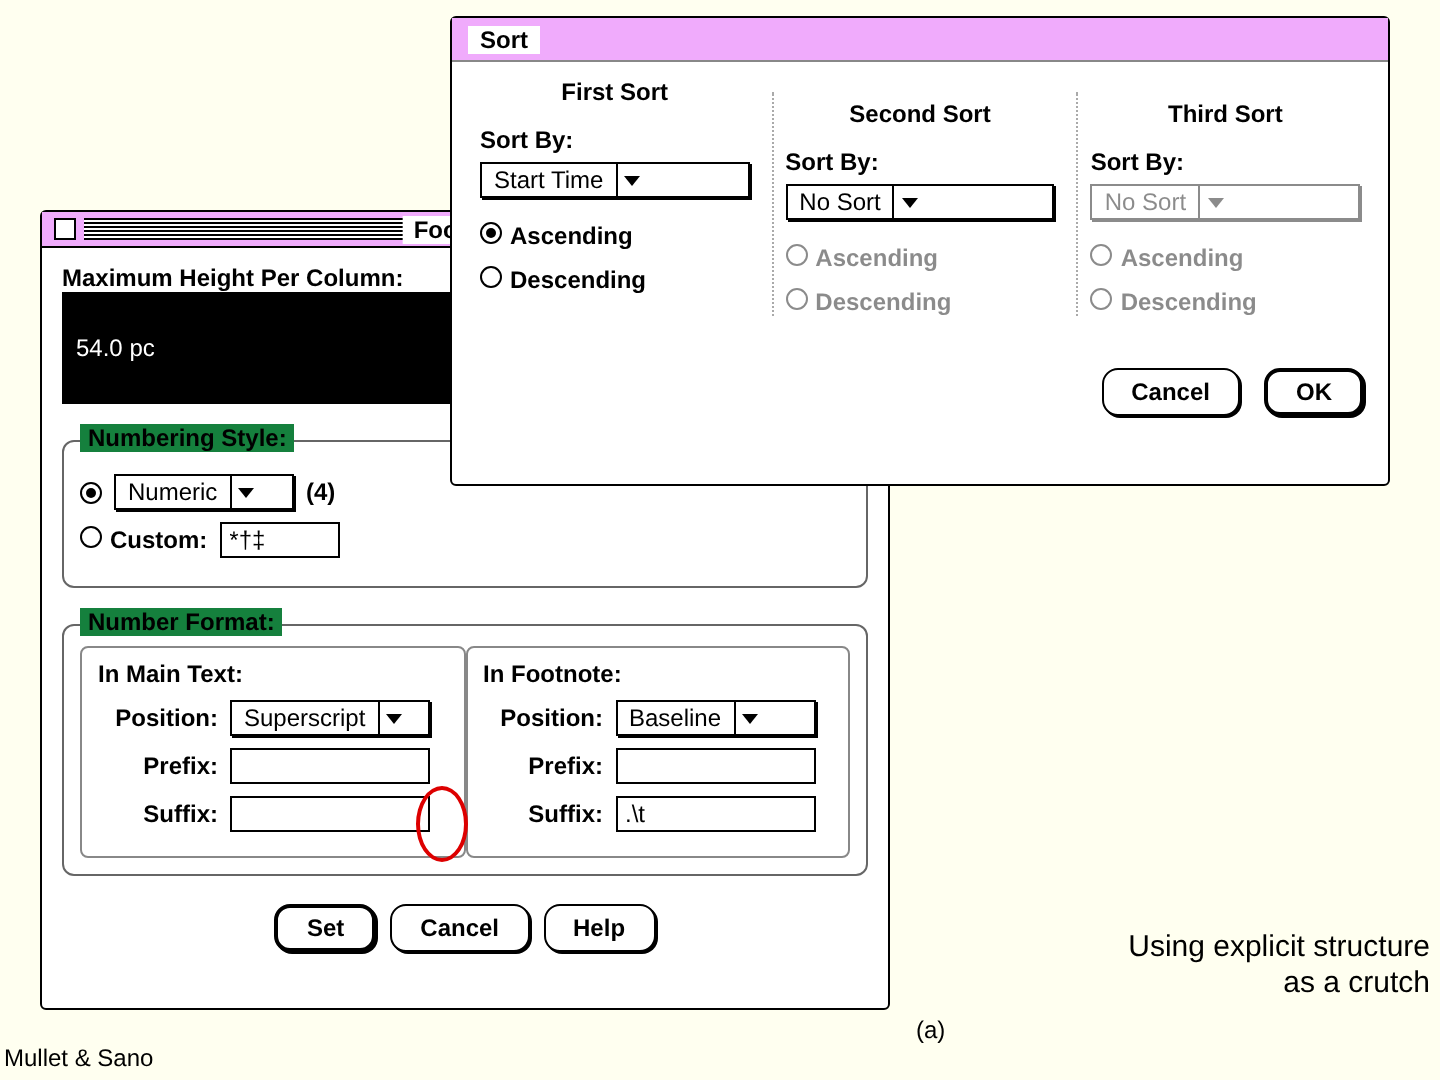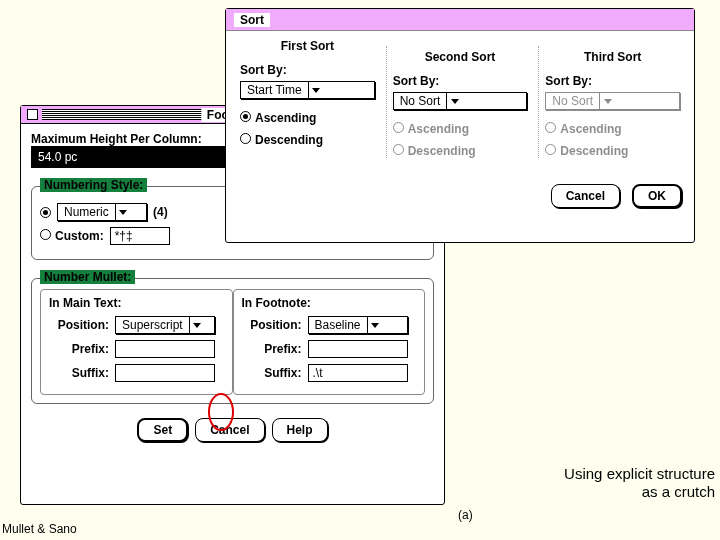--- a/index.html
+++ b/index.html
@@ -42,21 +42,21 @@
 
 .body { padding: 8px 10px; }
 
 .label-bold { font-weight: bold; font-size: 12px; }
 
 
 #footnote-win { left: 20px; top: 105px; width: 425px; height: 400px; }
 
 .inverted-field {
   background: #000; color: #fff;
-  padding: 3px 6px;
+  padding: 20px 6px;
   border: 1px solid #000;
   width: 195px;
   font-size: 12px;
 }
 
 .groupbox {
   border: 1px solid #666;
   border-radius: 6px;
   margin-top: 18px;
   padding: 10px 8px 8px 8px;
@@ -245,21 +245,21 @@
           <span class="dot"></span>
           <span class="label-bold">Custom:</span>
         </span>
         <span class="textfield" style="width:60px">
           <input class="text-input" value="*†‡" style="">
         </span>
       </div>
     </div>
 
     <div class="groupbox">
-      <span class="legend">Number Mullet:</span>
+      <span class="legend">Number Format:</span>
       <div class="two-col">
         <div class="subgroup">
           <div class="sub-legend">In Main Text:</div>
           <div class="row">
             <span class="col-label">Position:</span>
             <span class="combo" style="width:100px">
               <span class="text">Superscript</span>
               <span class="arrow"></span>
             </span>
           </div>

